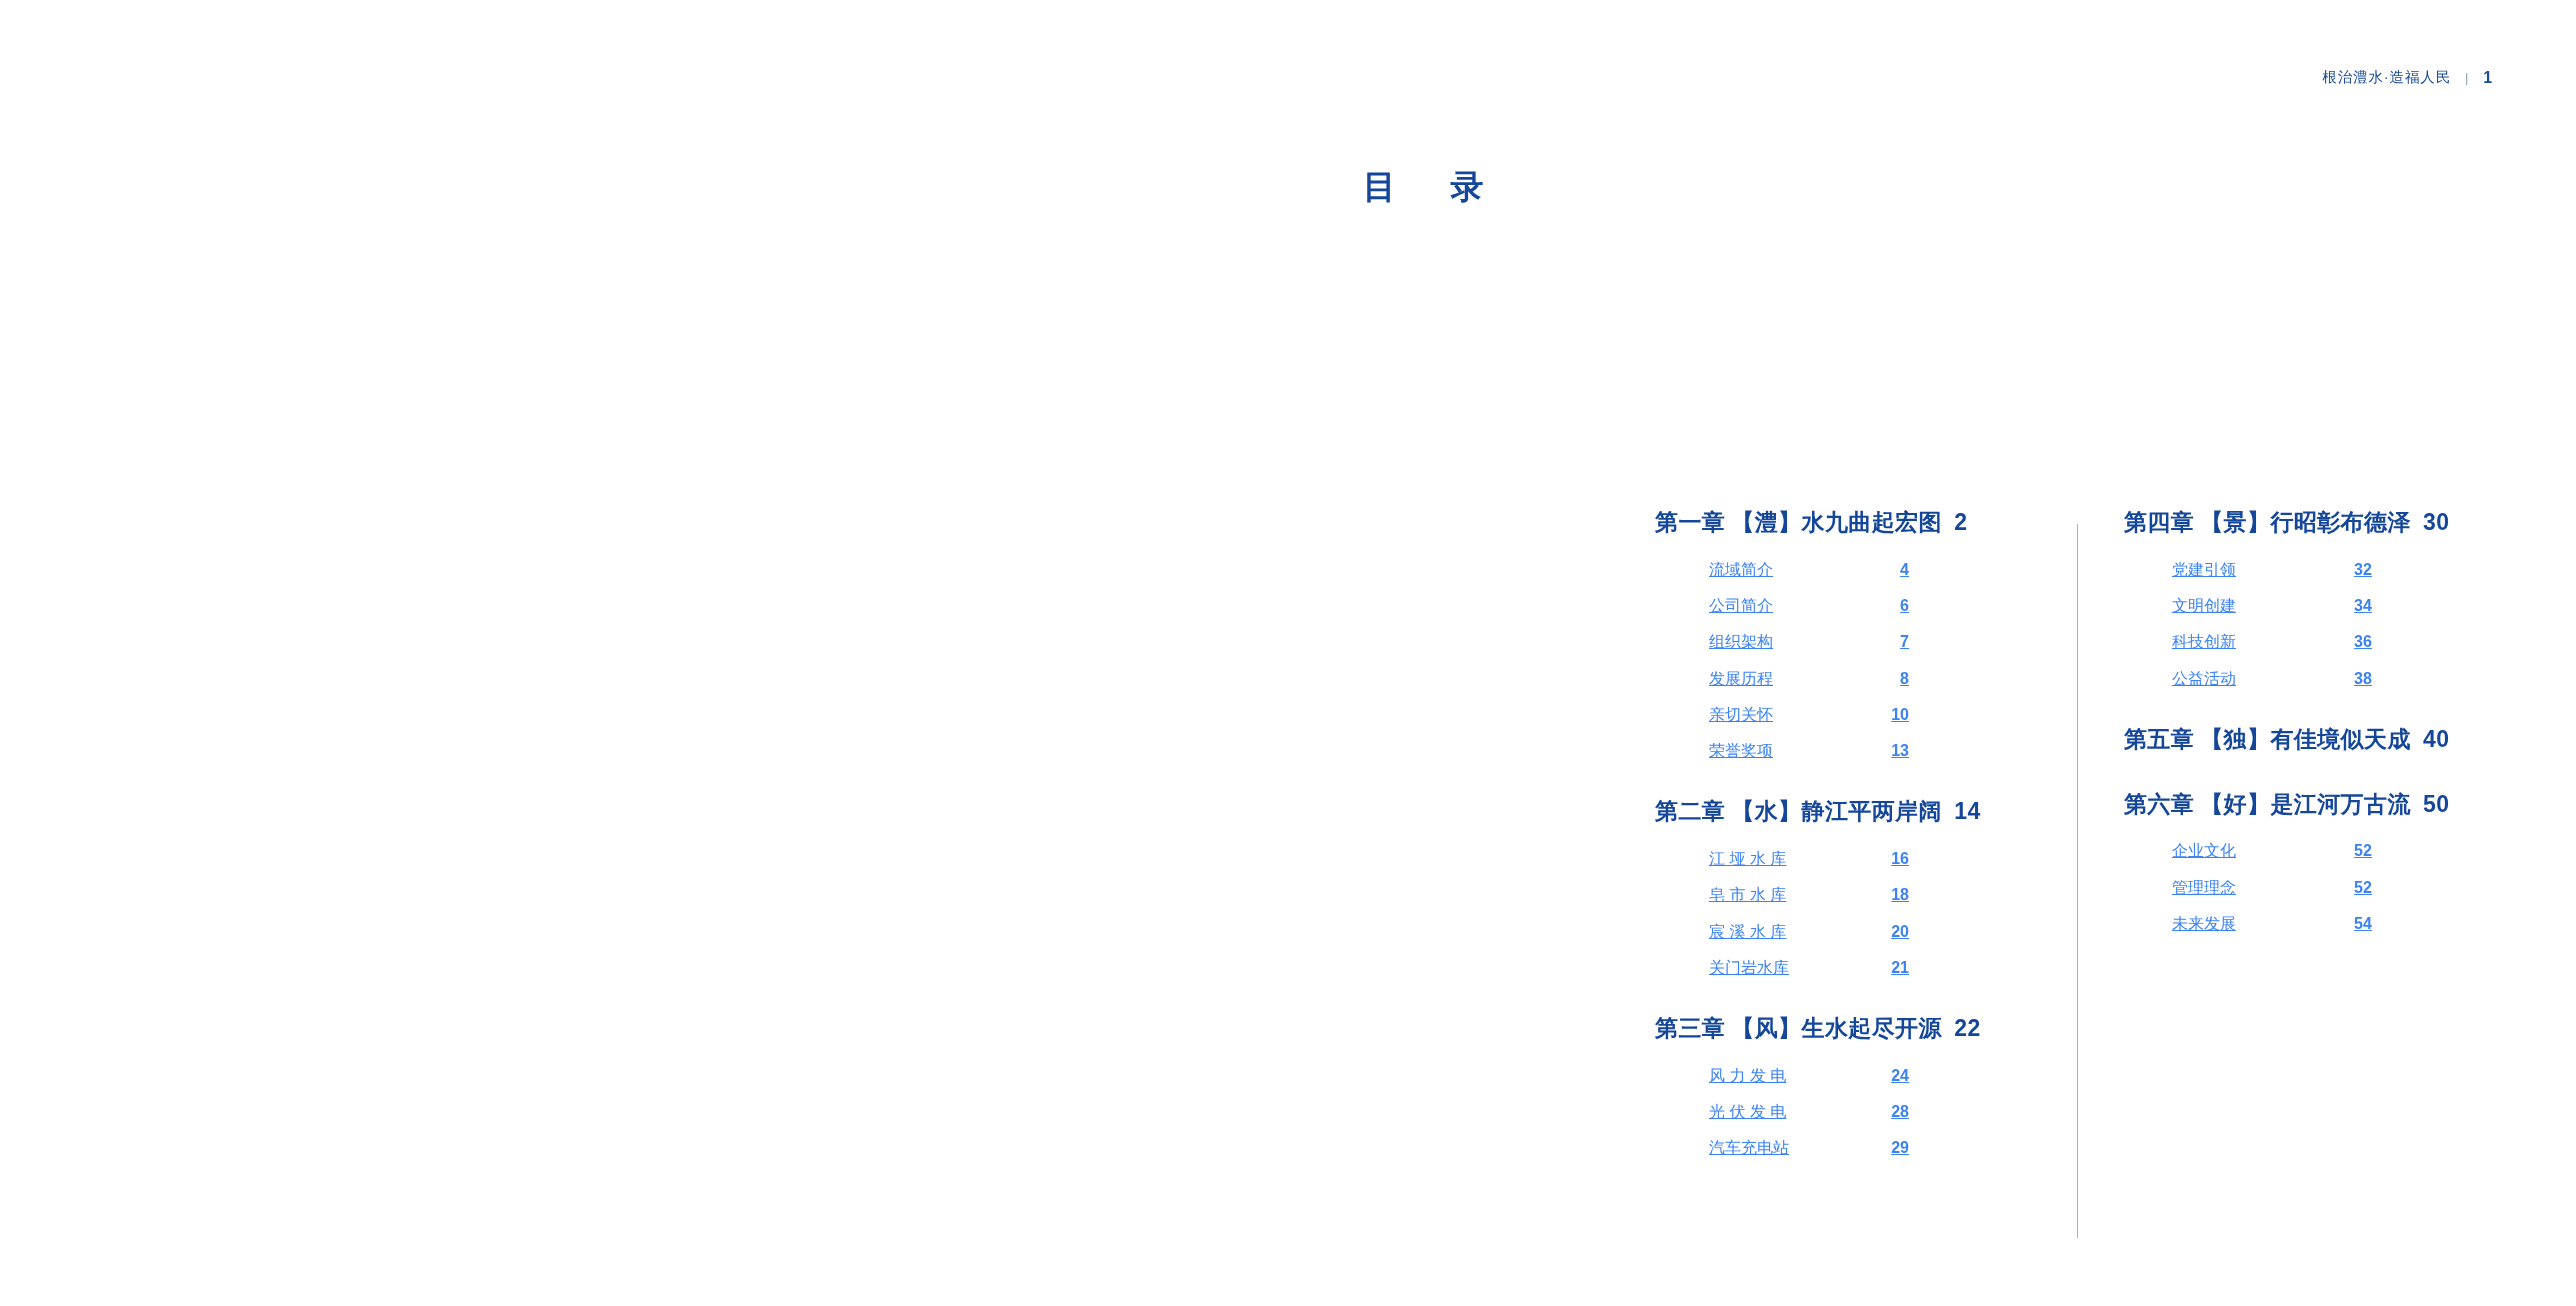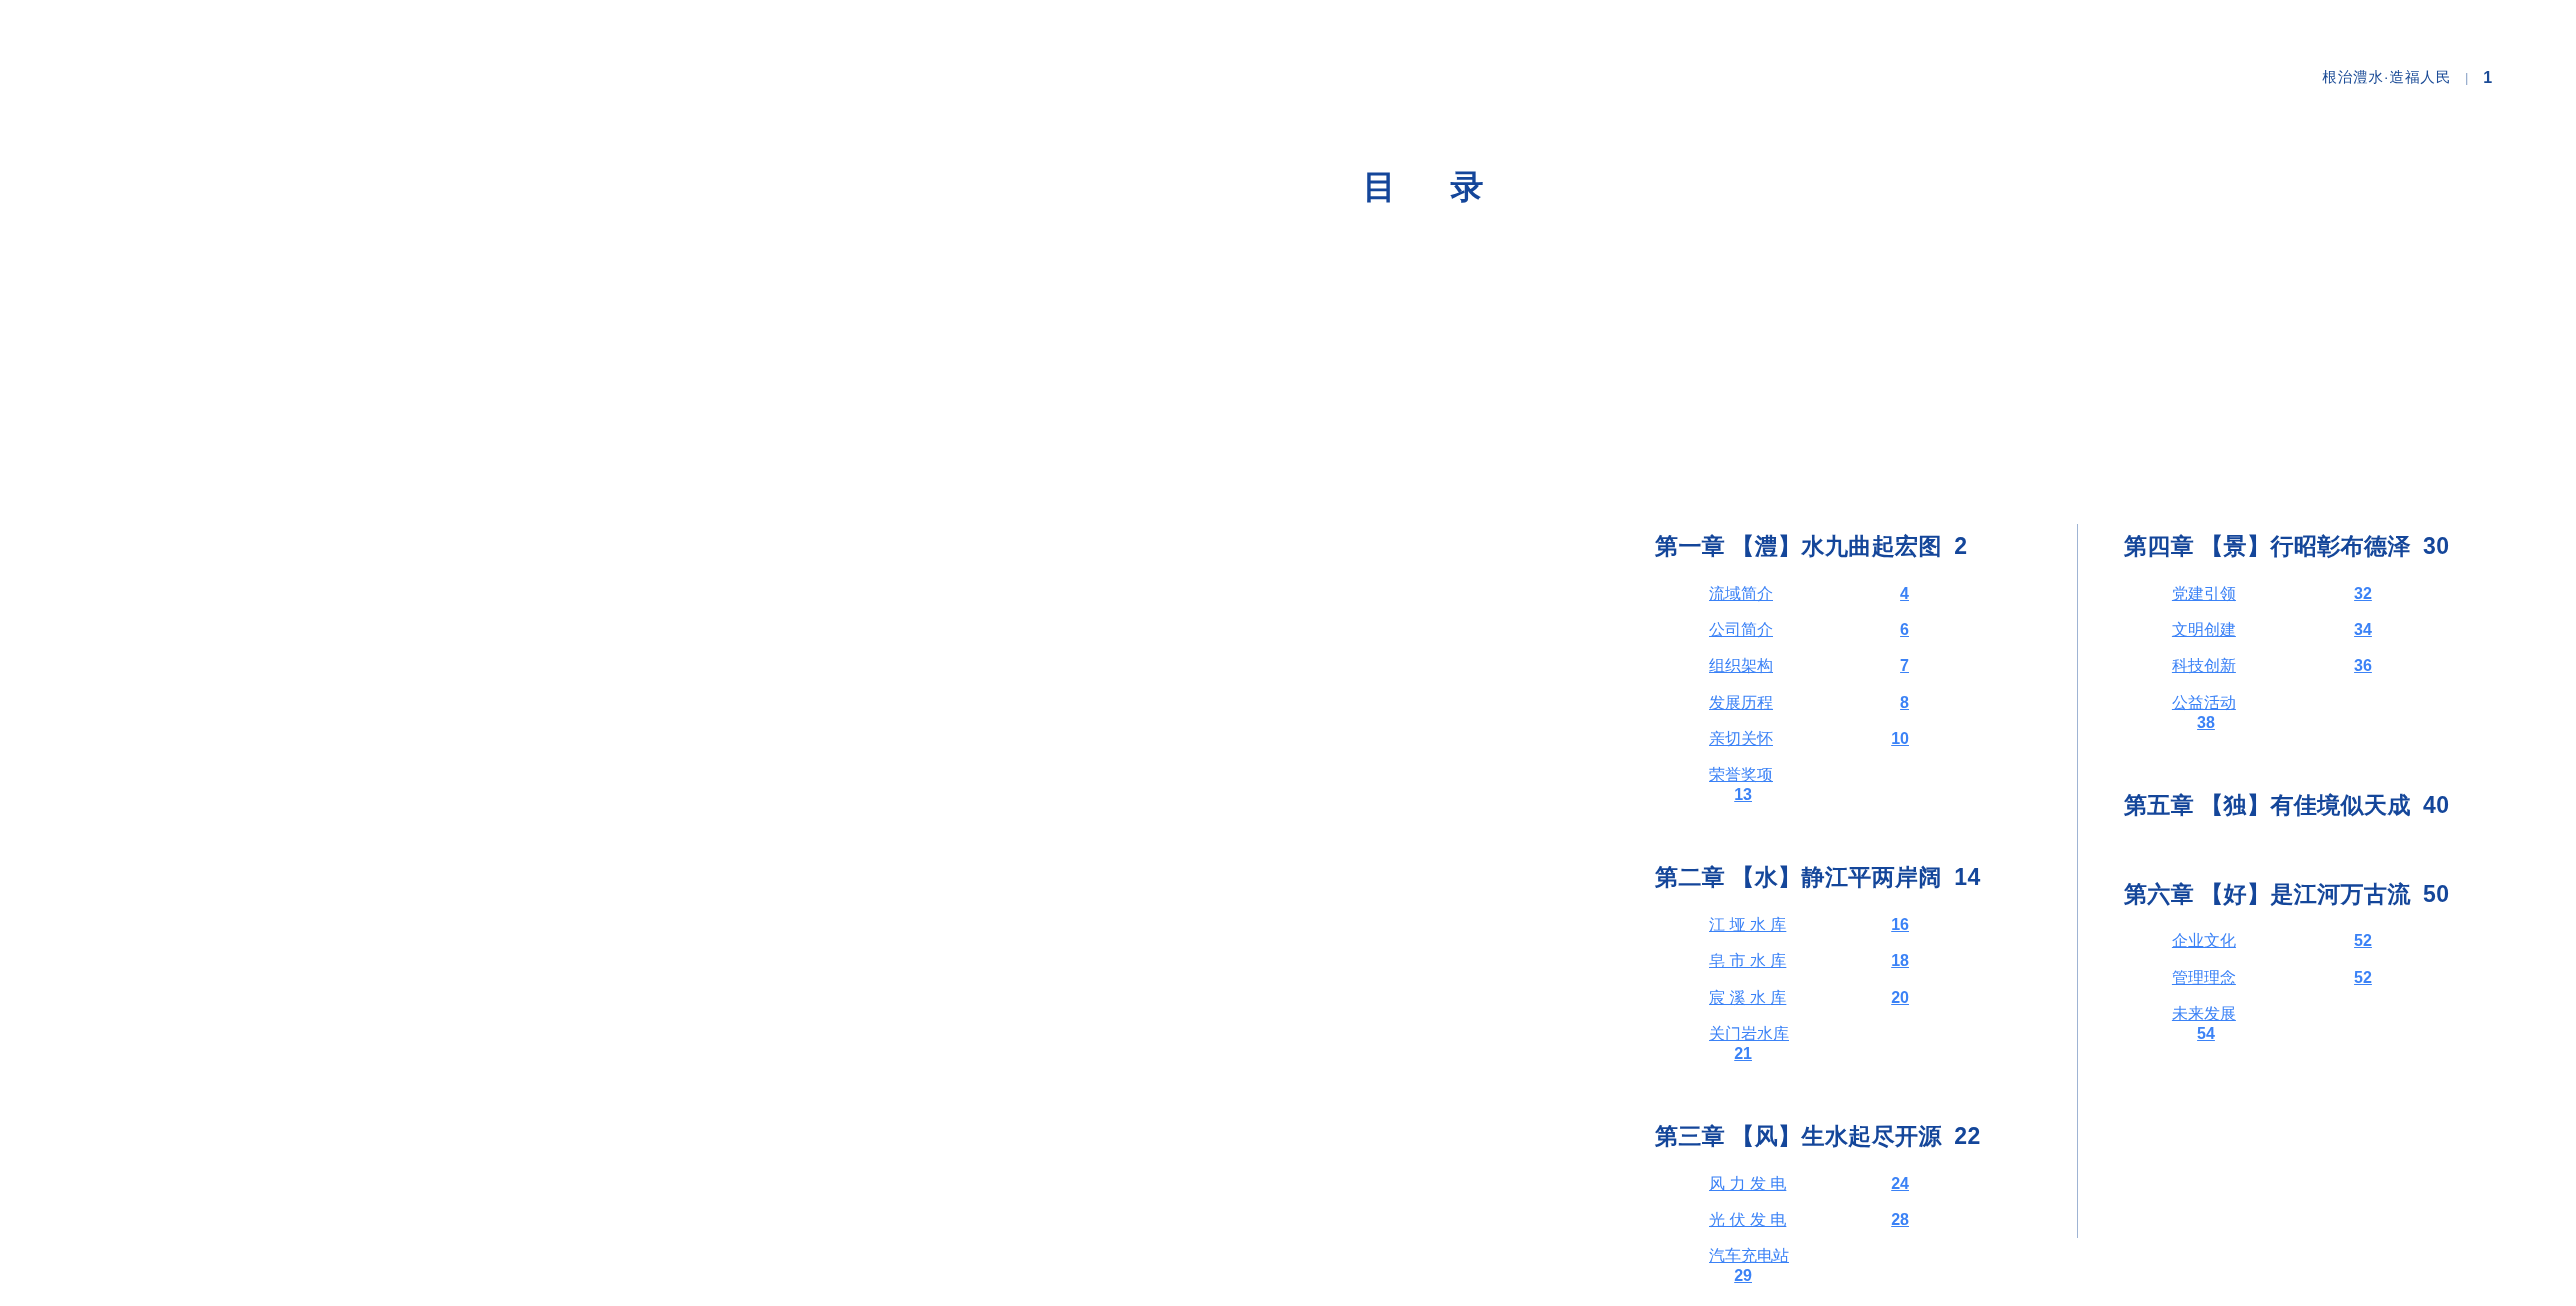--- a/index.html
+++ b/index.html
@@ -92,21 +92,21 @@
   .chapter-head {
     display: flex;
     align-items: baseline;
     font-size: 23px;
     font-weight: bold;
     color: #14469a;
     letter-spacing: 0.4px;
     white-space: nowrap;
   }
   .chapter-head .ch-label { }
-  .chapter-head .ch-title { margin-left: 6.1px; margin-top: 24px; }
+  .chapter-head .ch-title { margin-left: 6.1px; }
   .chapter-head .ch-page {
     margin-left: 12.3px;
     font-size: 23px;
     font-weight: bold;
   }
   .col.left .chapter-head {
     justify-content: flex-start;
   }
 
   .entries {
@@ -114,21 +114,21 @@
   }
   .entry {
     display: flex;
     align-items: baseline;
     font-size: 16px;
     color: #3b82f6;
     margin-bottom: 15.4px;
     white-space: nowrap;
     text-decoration: underline;
   }
-  .entry:last-child { margin-bottom: 0; flex-direction: column; }
+  .entry:last-child { margin-bottom: 0; }
   .entry .e-name {
     display: inline-block;
     width: 157px;
   }
   .entry .e-page {
     display: inline-block;
     width: 43px;
     text-align: right;
     font-weight: bold;
     font-size: 16px;

